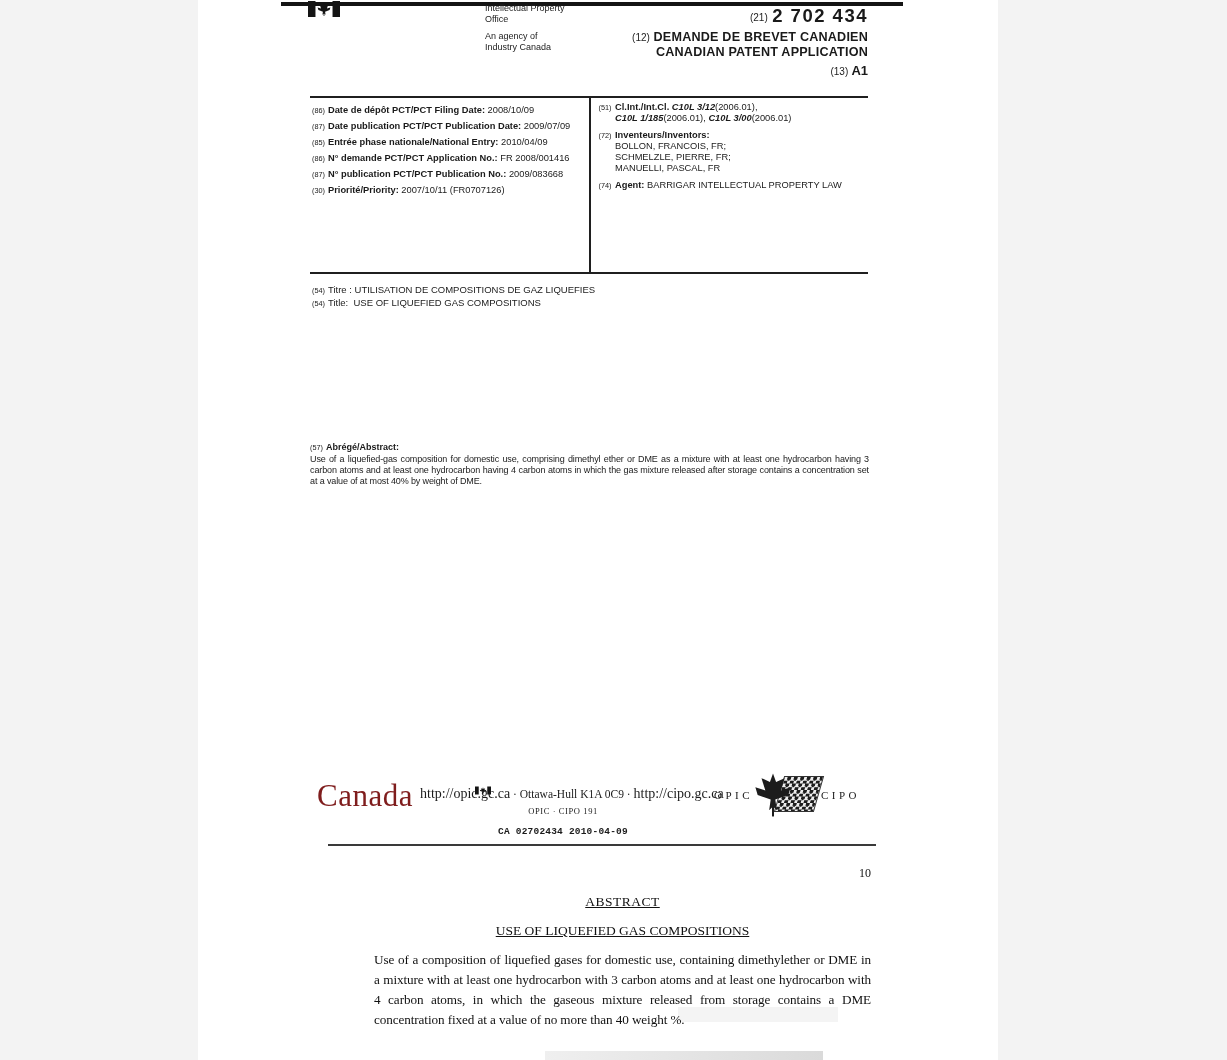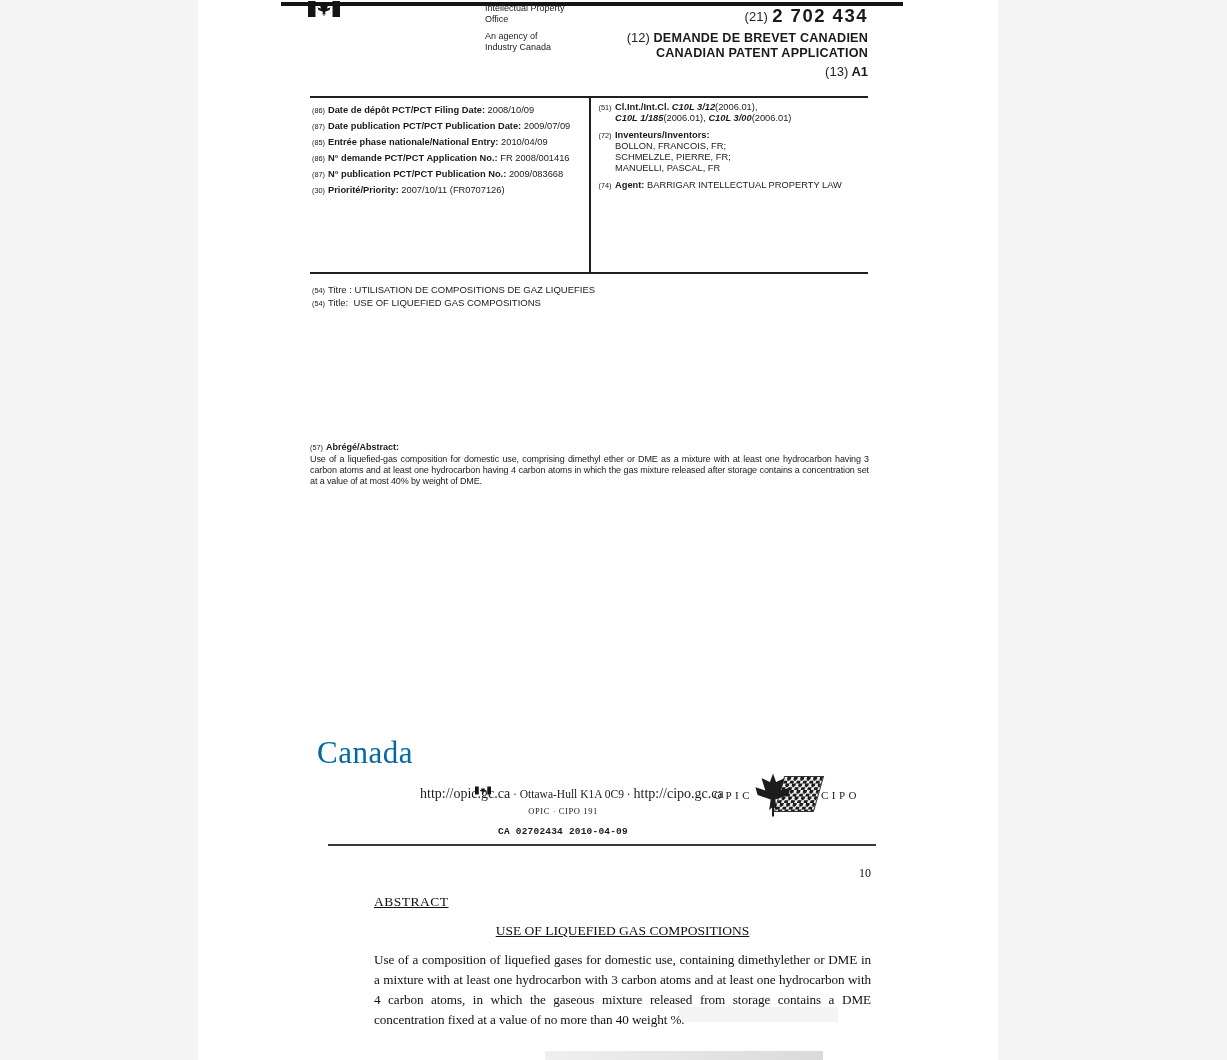--- a/index.html
+++ b/index.html
@@ -13,21 +13,21 @@
   .page{position:absolute;left:198px;top:0;width:800px;height:1060px;background:#ffffff;}
 
   
   .topbar{left:83px;top:2px;width:622px;height:4px;background:#141414;}
   .hdr-flag{left:109px;top:1px;width:34px;height:16px;}
   .hdr-col{font-size:9px;line-height:11px;color:#222;}
   .hdr-col .blk2{margin-top:6px;}
   .fr-col{left:160px;top:3px;width:110px;}
   .en-col{left:287px;top:3px;width:110px;}
   .hdr-right{right:130px;top:5px;text-align:right;width:340px;}
-  .code-sup{font-size:13px;color:#222;letter-spacing:0;text-align:right;}
+  .code-sup{font-size:10px;color:#222;letter-spacing:0;text-align:right;}
   .pat-num{font-size:18.5px;font-weight:bold;letter-spacing:1.5px;vertical-align:-1px;}
   .type-line{font-size:12.6px;font-weight:bold;line-height:15px;letter-spacing:0.2px;}
   .kind-line{font-size:13px;font-weight:bold;margin-top:3px;}
 
   
   .rule{background:#1f1f1f;}
   .rule-top{left:112px;top:96px;width:558px;height:2px;}
   .rule-bot{left:112px;top:272px;width:558px;height:2px;}
   .vline{left:391px;top:96px;width:2px;height:178px;background:#1f1f1f;}
   .biblio-left{left:114px;top:102px;width:276px;font-size:9.3px;}
@@ -38,40 +38,40 @@
   .rblock{padding-left:17px;margin-bottom:6px;}
   .rblock .fcode{display:inline-block;width:14px;margin-left:-17px;margin-right:3px;text-align:center;}
   .cls{font-style:italic;font-weight:bold;}
   .agent-gap{margin-top:3px;}
 
   
   .title-block{left:114px;top:284px;font-size:9.5px;line-height:11.5px;white-space:nowrap;}
   .abst{left:112px;top:442px;width:559px;font-size:9px;line-height:11px;}
   .abst-label{font-weight:bold;}
   .abst-body{text-align:justify;letter-spacing:-0.12px;margin-top:1px;}
-  .wordmark{left:119px;top:735px;font-family:"Liberation Serif",serif;font-size:31px;letter-spacing:0.5px;color:#0369a1;}
+  .wordmark{left:119px;top:778px;font-family:"Liberation Serif",serif;font-size:31px;letter-spacing:0.5px;color:#7f1d1d;}
   .wm-flag{left:277px;top:781px;width:16px;height:9px;}
   .footer-center{left:222px;top:786px;width:286px;text-align:center;font-family:"Liberation Serif",serif;font-size:11.5px;color:#1b1b1b;white-space:nowrap;}
   .footer-center .it{font-size:14px;}
   .ref-line{margin-top:4px;font-size:8.5px;letter-spacing:0.6px;}
   .opic-logo{left:516px;top:772px;width:146px;height:46px;}
   .opic-text,.cipo-text{position:absolute;top:17px;font-family:"Liberation Serif",serif;font-size:11px;letter-spacing:3.5px;color:#1b1b1b;}
   .opic-text{left:0;}
   .cipo-text{right:0;}
   .cipo-grid{position:absolute;left:66px;top:5px;width:38px;height:34px;transform:skewX(-16deg);
     background:repeating-conic-gradient(#1c1c1c 0% 25%, #ececec 0% 50%);
     background-size:6.5px 6.5px;outline:1px solid #333;}
   .leaf-wrap{position:absolute;left:36px;top:0;width:46px;height:46px;}
   .stamp{left:295px;top:826px;width:140px;text-align:center;font-family:"Liberation Mono",monospace;font-size:9.5px;font-weight:bold;letter-spacing:0.2px;color:#1b1b1b;white-space:nowrap;}
   .rule-footer{left:130px;top:844px;width:548px;height:2px;background:#3a3a3a;}
 
   
   .p2{left:176px;top:866px;width:497px;font-family:"Liberation Serif",serif;color:#111;}
   .p2-num{text-align:right;font-size:12px;}
-  .p2-h1{text-align:left;margin-top:13px;font-size:13.5px;letter-spacing:0.5px;text-decoration:underline;}
+  .p2-h1{text-align:center;margin-top:13px;font-size:13.5px;letter-spacing:0.5px;text-decoration:underline;}
   .p2-h2{text-align:center;margin-top:13px;font-size:13.5px;text-decoration:underline;}
   .p2-body{margin-top:11px;text-align:justify;font-size:13.2px;line-height:20px;letter-spacing:-0.1px;}
 
   .artifact1{left:480px;top:1007px;width:160px;height:15px;background:#f4f4f4;}
   .artifact2{left:347px;top:1051px;width:278px;height:9px;background:linear-gradient(to right,#efefef,#dadada);}
 </style>
 </head>
 <body>
 
 <div class="page">

